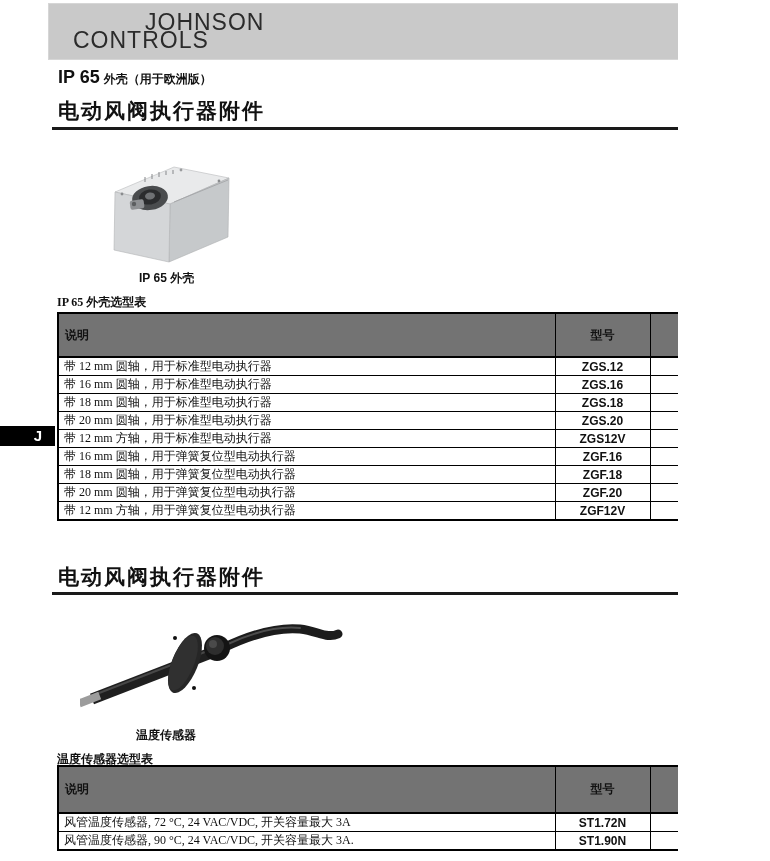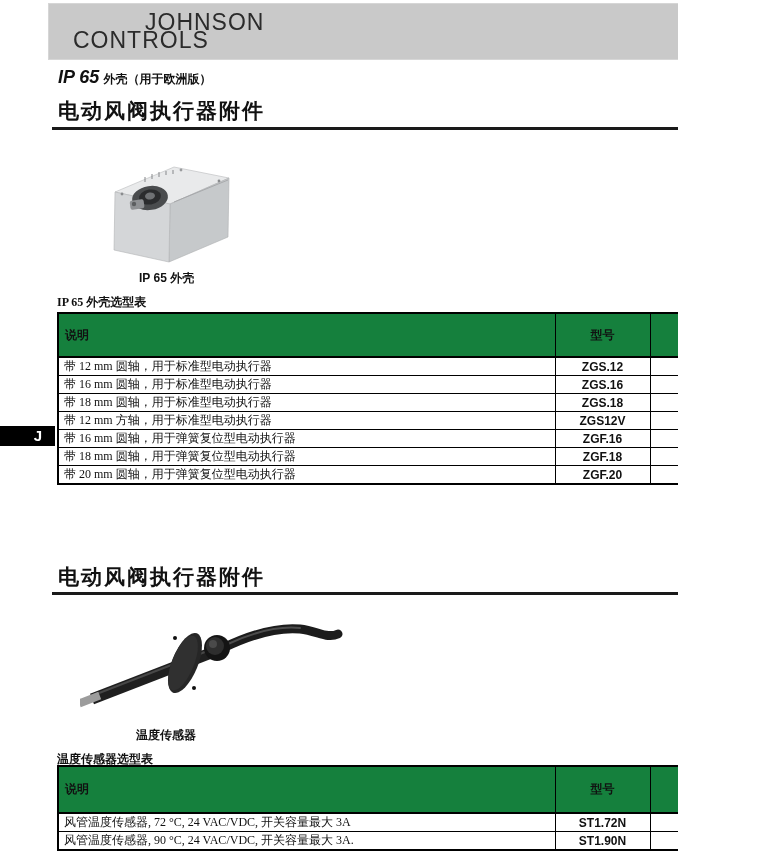--- a/index.html
+++ b/index.html
@@ -16,21 +16,21 @@
     position:absolute;color:#2b2b2b;font-family:"Liberation Sans",sans-serif;
     font-size:23px;font-weight:400;letter-spacing:1px;line-height:1;
     transform:scaleY(1.05);
   }
   .logo-line1{left:96px;top:7px;}
   .logo-line2{left:24px;top:25px;}
   
   .super{
     position:absolute;left:58px;height:20px;white-space:nowrap;
   }
-  .super .latin{font-family:"Liberation Sans",sans-serif;font-weight:700;font-size:18px;vertical-align:baseline;font-style:italic;}
+  .super .latin{font-family:"Liberation Sans",sans-serif;font-weight:700;font-size:18px;vertical-align:baseline;}
   .super .cn{font-family:"Liberation Serif","DejaVu Serif",serif;font-weight:700;font-size:12px;margin-left:4px;}
   .sec-title{
     position:absolute;left:58px;font-family:"Liberation Serif","DejaVu Serif",serif;
     font-weight:700;font-size:21px;letter-spacing:2px;white-space:nowrap;
   }
   .rule{position:absolute;left:52px;width:662px;height:3px;background:#1a1a1a;}
   
   .caption{
     position:absolute;font-weight:700;font-size:12px;
     font-family:"Liberation Sans",sans-serif;white-space:nowrap;
@@ -43,21 +43,21 @@
   .tbl-wrap{position:absolute;left:57px;width:656px;}
   table.sel{
     width:100%;border-collapse:collapse;table-layout:fixed;
     border:2px solid #000;
   }
   table.sel col.c-model{width:95px;}
   table.sel col.c-extra{width:62px;}
   table.sel th,table.sel td{
     border:1px solid #000;padding:0;overflow:hidden;white-space:nowrap;
   }
-  table.sel thead tr{background:#15803d;padding-left:43px;}
+  table.sel thead tr{background:#737373;padding-left:43px;}
   table.sel thead th{
     border-bottom:2px solid #000;font-size:12px;font-weight:700;
     font-family:"Liberation Serif","DejaVu Serif",serif;
   }
   table.sel thead th.h-desc{text-align:left;padding-left:6px;}
   table.sel td.desc{
     text-align:left;padding-left:5px;font-size:12px;
     font-family:"Liberation Serif","DejaVu Serif",serif;
   }
   table.sel td.model{
@@ -152,37 +152,47 @@
             <td class="desc">带 16 mm 圆轴，用于标准型电动执行器</td>
             <td class="model">ZGS.16</td>
             <td></td>
           </tr>
         <tr>
             <td class="desc">带 18 mm 圆轴，用于标准型电动执行器</td>
             <td class="model">ZGS.18</td>
             <td></td>
           </tr>
         <tr>
+            <td class="desc">带 20 mm 圆轴，用于标准型电动执行器</td>
+            <td class="model">ZGS.20</td>
+            <td></td>
+          </tr>
+        <tr>
             <td class="desc">带 12 mm 方轴，用于标准型电动执行器</td>
             <td class="model">ZGS12V</td>
             <td></td>
           </tr>
         <tr>
             <td class="desc">带 16 mm 圆轴，用于弹簧复位型电动执行器</td>
             <td class="model">ZGF.16</td>
             <td></td>
           </tr>
         <tr>
             <td class="desc">带 18 mm 圆轴，用于弹簧复位型电动执行器</td>
             <td class="model">ZGF.18</td>
             <td></td>
           </tr>
         <tr>
             <td class="desc">带 20 mm 圆轴，用于弹簧复位型电动执行器</td>
             <td class="model">ZGF.20</td>
+            <td></td>
+          </tr>
+        <tr>
+            <td class="desc">带 12 mm 方轴，用于弹簧复位型电动执行器</td>
+            <td class="model">ZGF12V</td>
             <td></td>
           </tr>
       </tbody>
     </table>
   </div>
 
   <div class="j-tab">J</div>
 
   <div class="sec-title" style="top:563px;">电动风阀执行器附件</div>
   <div class="rule" style="top:592px;"></div>

